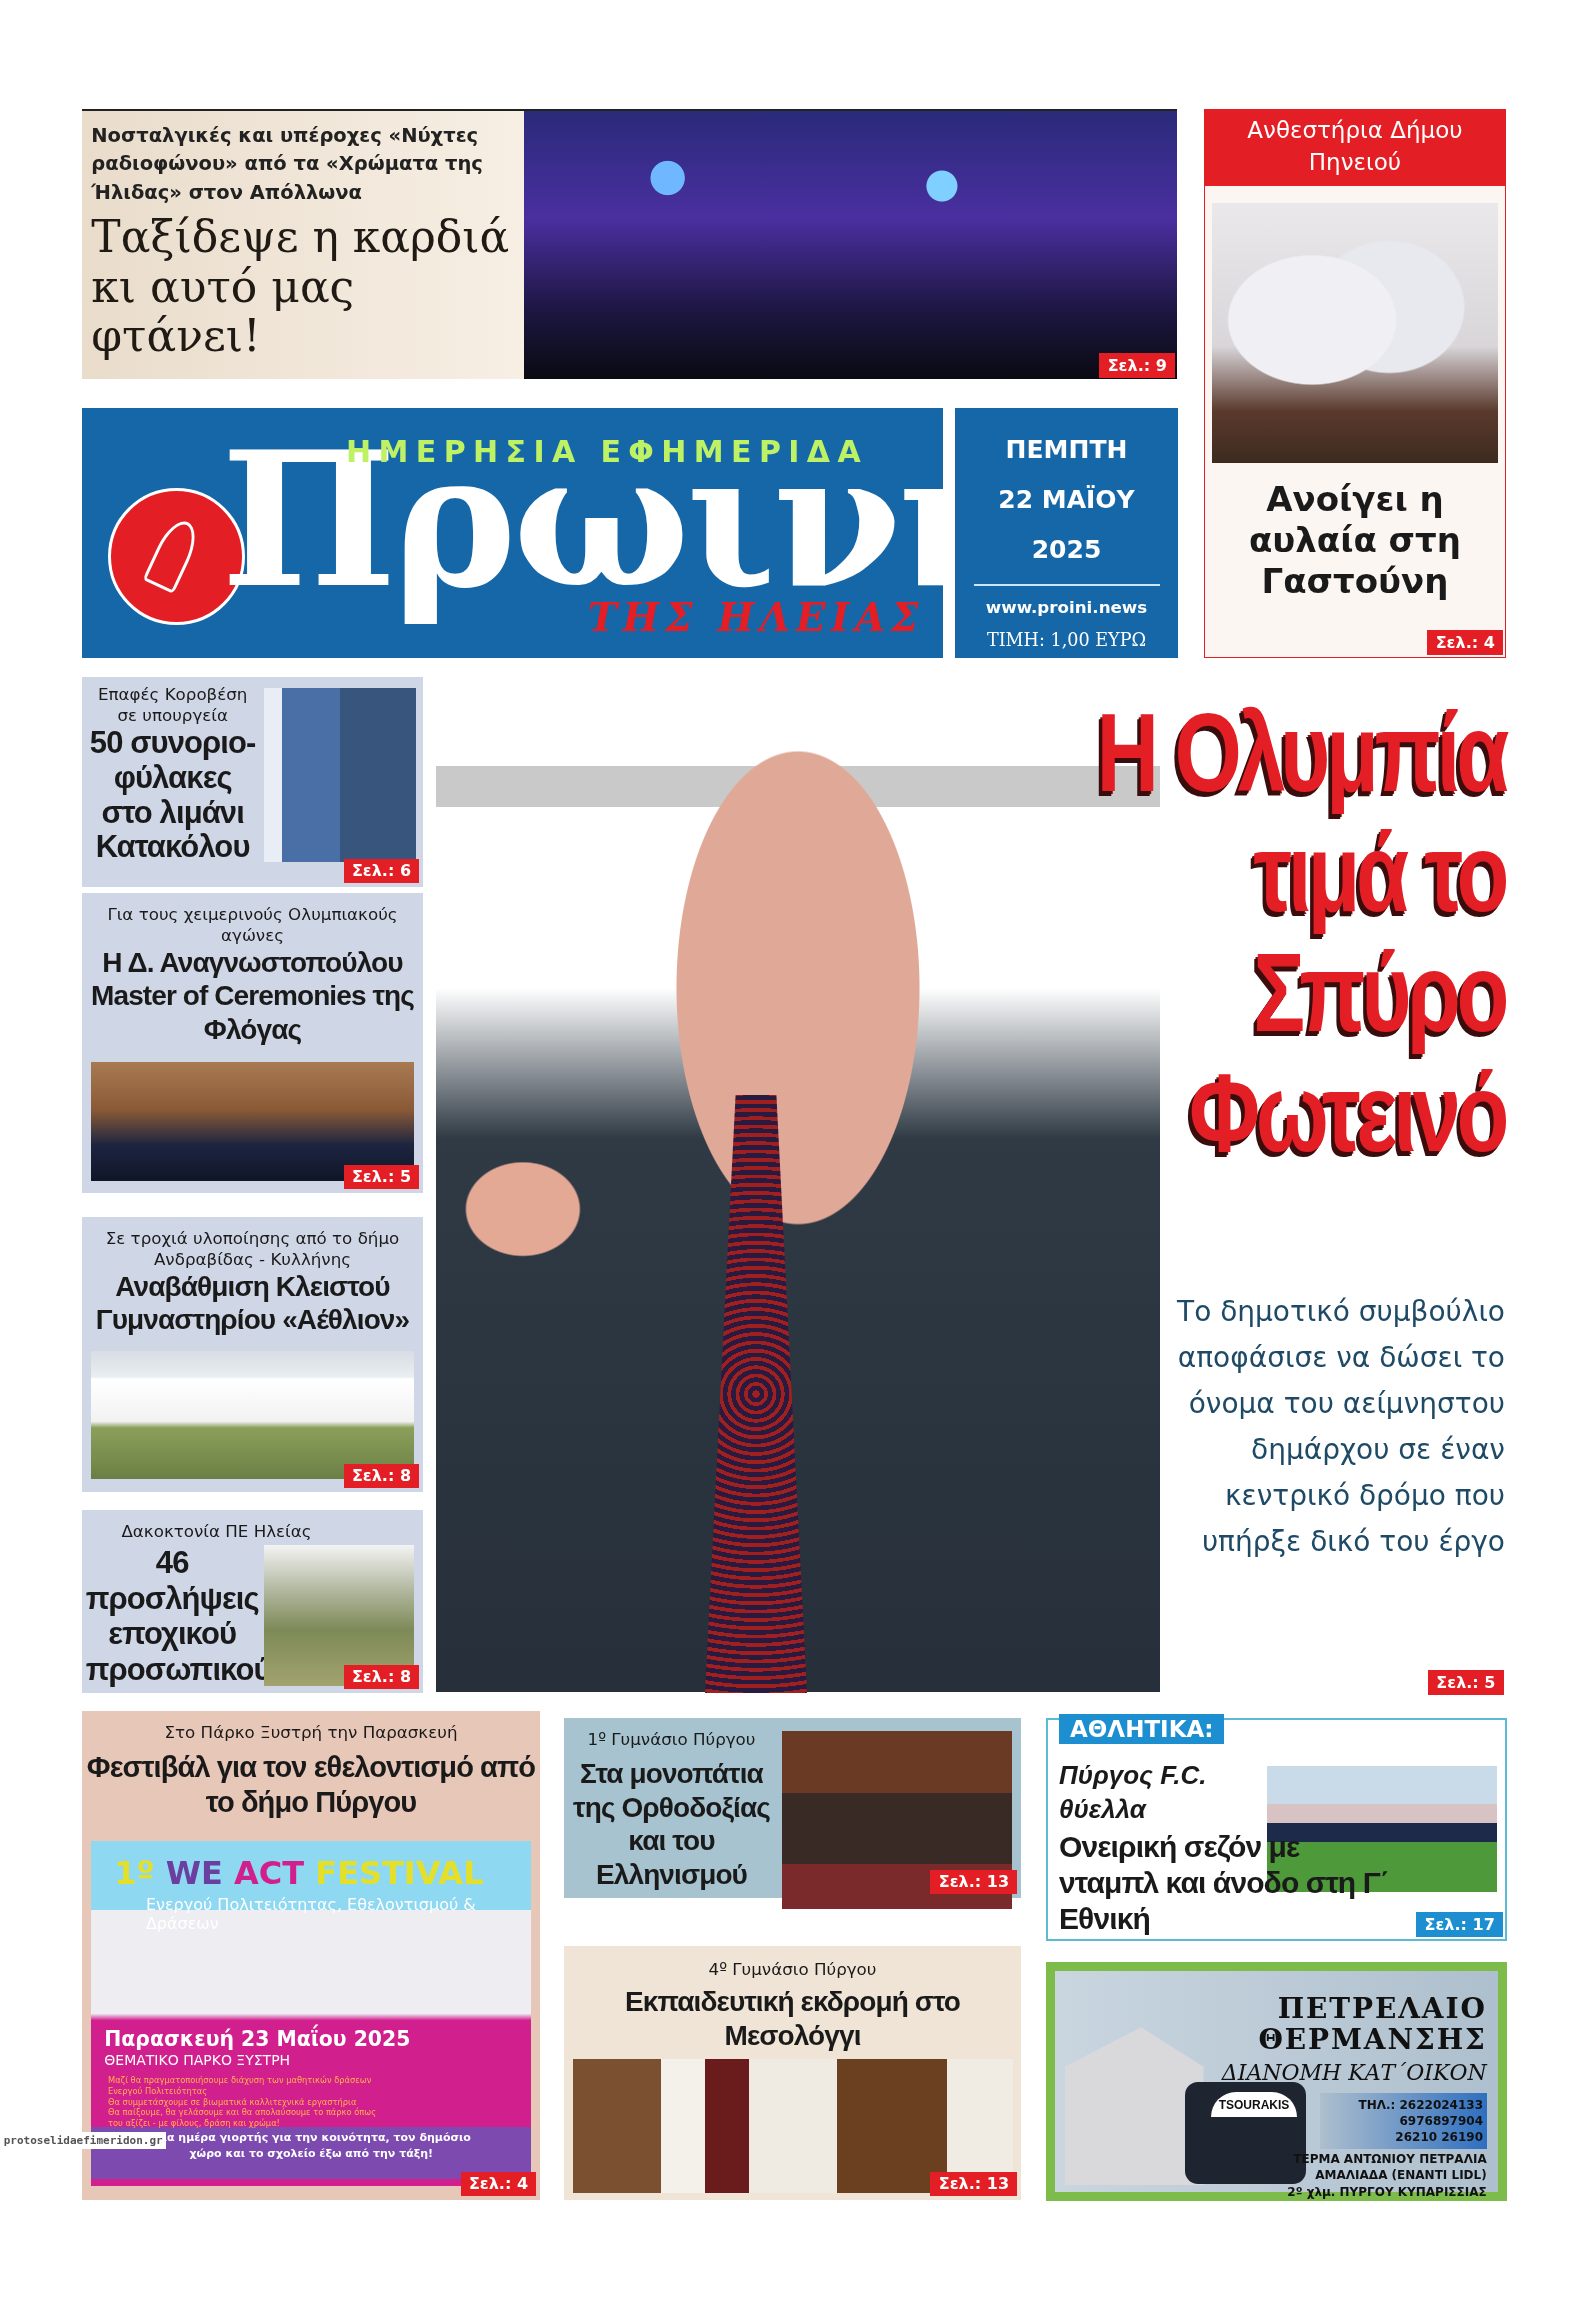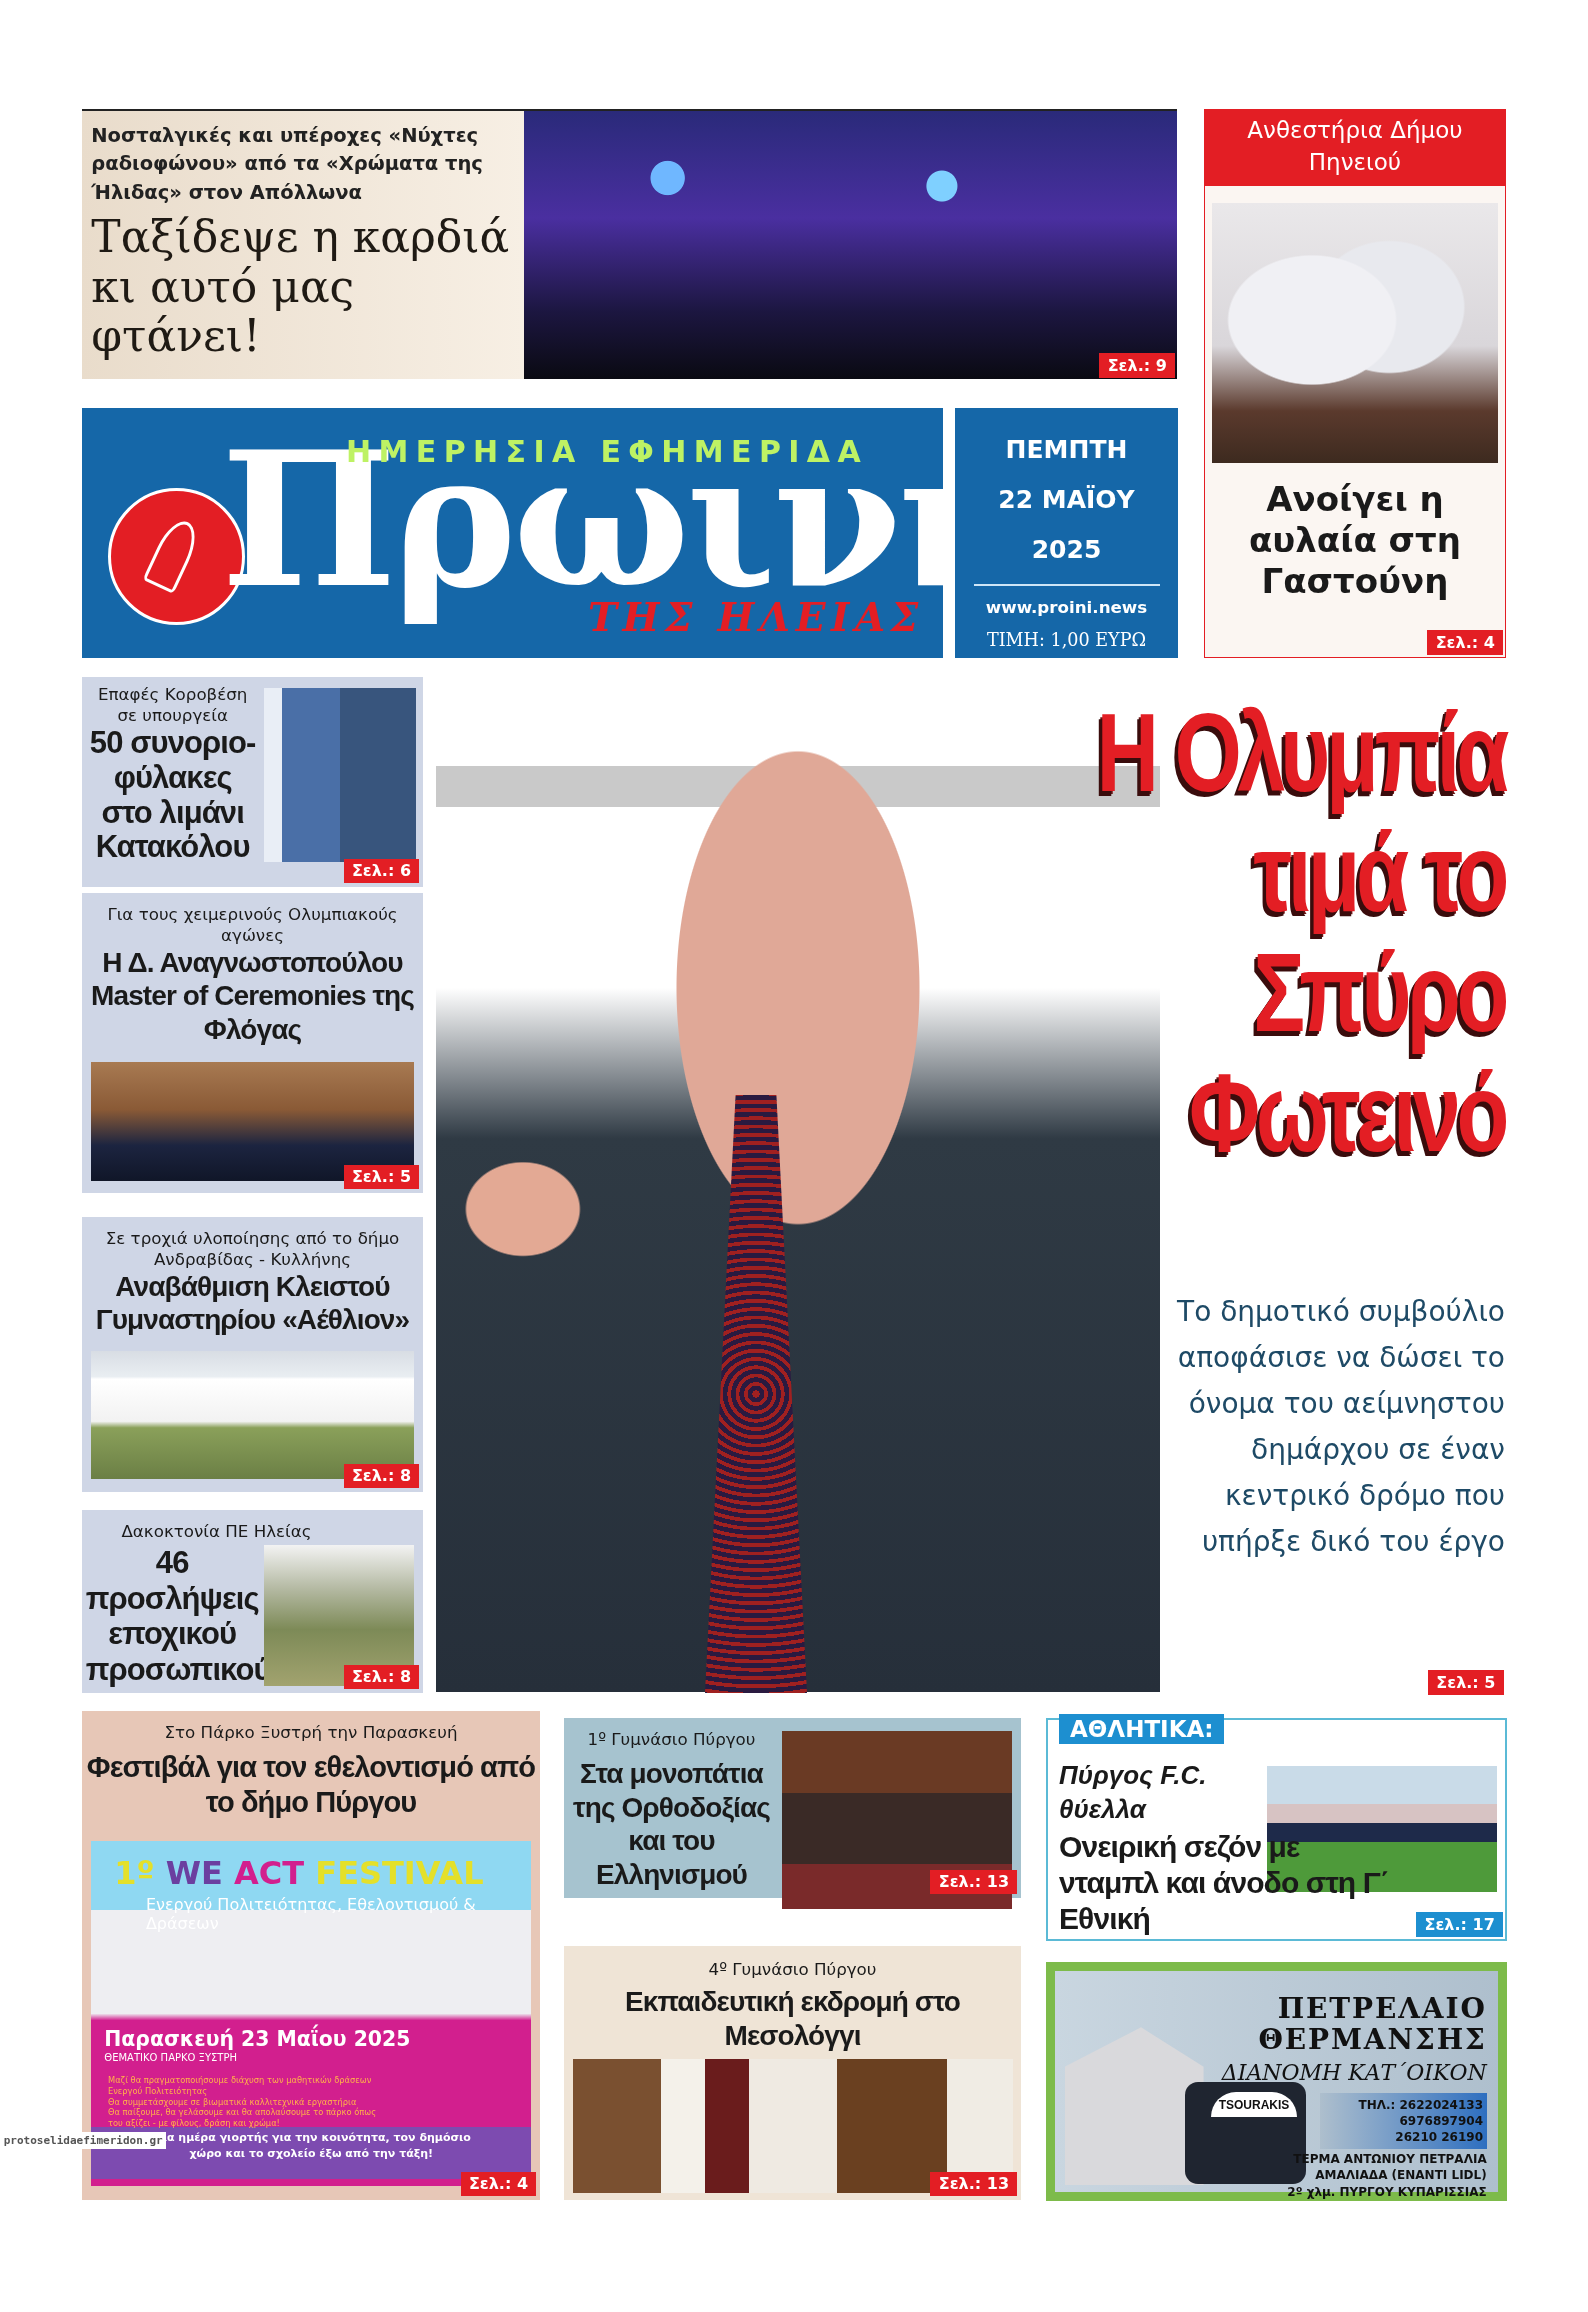--- a/index.html
+++ b/index.html
@@ -72,21 +72,21 @@
   
   #fest2 { left: 82px; top: 1711px; width: 458px; height: 489px; background: #e7c7b7; }
   #fest2 .kicker { position: absolute; left: 0; right: 0; top: 11px; text-align: center; }
   #fest2 .head { position: absolute; left: 0; right: 0; top: 39px; text-align: center; font-size: 29px; line-height: 1.2; }
   #fest2-poster { left: 9.3px; top: 130px; width: 440px; height: 345px; background: linear-gradient(180deg, #8fd8f2 0 20%, #eeeef2 20% 50%, #d21f8e 52% 83%, #7d4bb0 83% 98%, #d21f8e 98%); }
   #fest2-poster-title { position: absolute; left: 4px; top: 13px; font-family: "DejaVu Sans", sans-serif; font-weight: bold; font-size: 32px; color: #6b3fa0; margin-left: 19px; }
   #fest2-poster-title .yel { color: #e4e02a; }
   #fest2-poster-title .pink { color: #d21f8e; }
   #fest2-poster-sub { position: absolute; left: 18.6px; top: 54px; font-size: 16px; color: #fff; font-family: "DejaVu Sans", sans-serif; margin-left: 36px; }
   #fest2-poster-date { position: absolute; left: 13px; top: 186px; font-family: "DejaVu Sans", sans-serif; font-weight: bold; font-size: 20.4px; color: #fff; }
-  #fest2-poster-place { position: absolute; left: 13px; top: 211px; font-family: "DejaVu Sans", sans-serif; font-size: 10px; color: #fff; }
+  #fest2-poster-place { position: absolute; left: 13px; top: 211px; font-family: "DejaVu Sans", sans-serif; font-size: 14px; color: #fff; }
   #fest2-poster-bullets { position: absolute; left: 16.7px; top: 234px; width: 269px; font-family: "DejaVu Sans", sans-serif; font-size: 8.3px; color: #ffb14a; line-height: 1.3; list-style: none; }
   #fest2-poster-foot { position: absolute; left: 56px; right: 56px; top: 289px; text-align: center; font-family: "DejaVu Sans", sans-serif; font-weight: bold; font-size: 11px; color: #fff; line-height: 1.45; }
 
   #watermark { left: 0; top: 2132px; background: #fff; color: #555; font-family: "DejaVu Sans Mono", monospace; font-weight: bold; font-size: 11px; padding: 1.9px 3.7px; }
 
   #gym1 { left: 564px; top: 1718px; width: 457px; height: 180px; background: #a6c3cf; }
   #gym1 .kicker { position: absolute; left: 0; width: 215px; top: 11px; text-align: center; }
   #gym1 .head { position: absolute; left: 0; width: 215px; top: 39px; text-align: center; font-size: 28px; line-height: 1.2; }
   #gym1-photo { left: 218px; top: 13px; width: 230px; height: 178px; background: linear-gradient(180deg, #6a3a24 0 35%, #3a2a26 35% 75%, #7a2a2a 75% 100%); }
 

